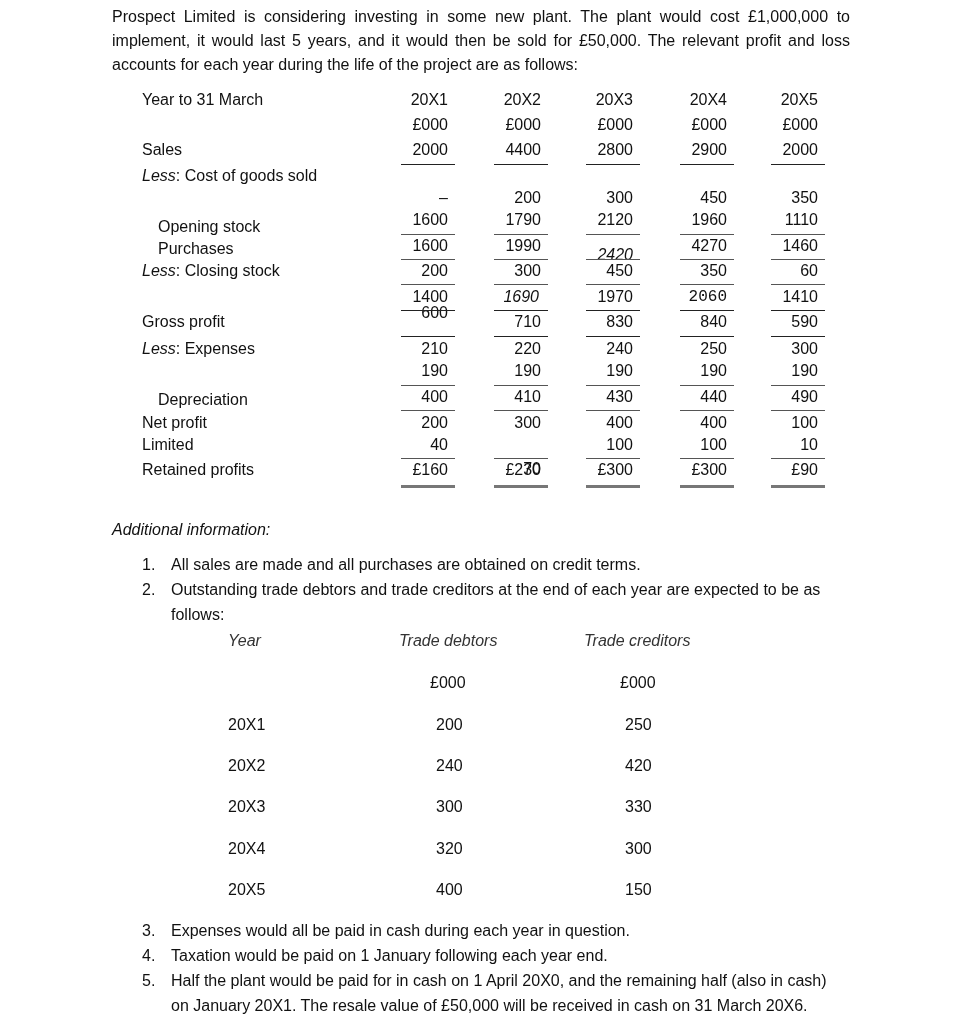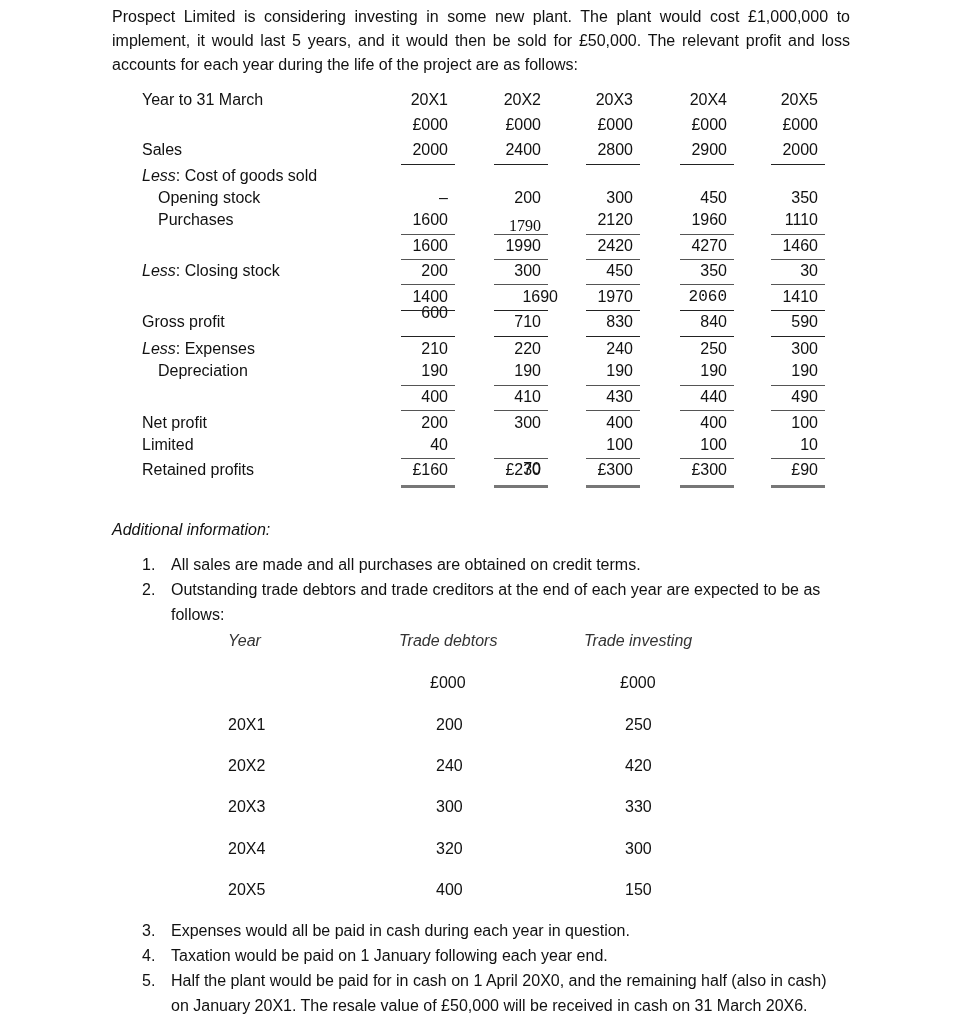--- a/index.html
+++ b/index.html
@@ -6,21 +6,21 @@
   body {
     width: 965px; height: 1024px; position: relative; overflow: hidden;
     font-family: "Liberation Sans", sans-serif; color: #111; font-size: 16px;
   }
   .intro {
     position: absolute; left: 112px; top: 5px; width: 738px;
     line-height: 24px; text-align: justify; text-align-last: left;
   }
   .pl { position: absolute; left: 0; top: 0; width: 965px; }
   .lbl { position: absolute; left: 142px; white-space: nowrap; }
-  .lbl.ind { left: 158px; }
+  .lbl.ind { left: 158px; margin-top: 29px; }
   .cell { position: absolute; width: 62px; text-align: right; white-space: nowrap; }
   .rule { position: absolute; height: 1px; background: #555; }
   .rule.dbl { height: 3px; background: #777; }
   .em { font-style: italic; }
   .addl-title { position: absolute; left: 112px; top: 521px; font-style: italic; }
   .li { position: absolute; white-space: nowrap; }
   .li .num { position: absolute; left: 0; }
   .li .txt { position: absolute; left: 29px; }
   .tbl2 .c { position: absolute; white-space: nowrap; }
   .tbl2 .it { font-style: italic; color: #333; }
@@ -37,50 +37,50 @@
     <span class="cell" style="left:479px; top:91px;">20X2</span>
     <span class="cell" style="left:479px; top:116px;">£000</span>
     <span class="cell" style="left:571px; top:91px;">20X3</span>
     <span class="cell" style="left:571px; top:116px;">£000</span>
     <span class="cell" style="left:665px; top:91px;">20X4</span>
     <span class="cell" style="left:665px; top:116px;">£000</span>
     <span class="cell" style="left:756px; top:91px;">20X5</span>
     <span class="cell" style="left:756px; top:116px;">£000</span>
     <span class="lbl" style="top:141px;">Sales</span>
     <span class="cell" style="left:386px; top:141px;">2000</span>
-    <span class="cell" style="left:479px; top:141px;">2400</span>
+    <span class="cell" style="left:479px; top:141px;">4400</span>
     <span class="cell" style="left:571px; top:141px;">2800</span>
     <span class="cell" style="left:665px; top:141px;">2900</span>
     <span class="cell" style="left:756px; top:141px;">2000</span>
     <span class="lbl" style="top:167px;"><span class="em">Less</span><span>: Cost of goods sold</span></span>
     <span class="lbl ind" style="top:189px;">Opening stock</span>
     <span class="cell" style="left:386px; top:189px;">–</span>
     <span class="cell" style="left:479px; top:189px;">200</span>
     <span class="cell" style="left:571px; top:189px;">300</span>
     <span class="cell" style="left:665px; top:189px;">450</span>
     <span class="cell" style="left:756px; top:189px;">350</span>
     <span class="lbl ind" style="top:211px;">Purchases</span>
     <span class="cell" style="left:386px; top:211px;">1600</span>
-    <span class="cell" style="left:479px; top:217px;font-family:Liberation Serif, serif;">1790</span>
+    <span class="cell" style="left:479px; top:211px;">1790</span>
     <span class="cell" style="left:571px; top:211px;">2120</span>
     <span class="cell" style="left:665px; top:211px;">1960</span>
     <span class="cell" style="left:756px; top:211px;">1110</span>
     <span class="cell" style="left:386px; top:237px;">1600</span>
     <span class="cell" style="left:479px; top:237px;">1990</span>
-    <span class="cell" style="left:571px; top:237px;">2420</span>
+    <span class="cell" style="left:571px; top:246px;font-style:italic;">2420</span>
     <span class="cell" style="left:665px; top:237px;">4270</span>
     <span class="cell" style="left:756px; top:237px;">1460</span>
     <span class="lbl" style="top:262px;"><span class="em">Less</span><span>: Closing stock</span></span>
     <span class="cell" style="left:386px; top:262px;">200</span>
     <span class="cell" style="left:479px; top:262px;">300</span>
     <span class="cell" style="left:571px; top:262px;">450</span>
     <span class="cell" style="left:665px; top:262px;">350</span>
-    <span class="cell" style="left:756px; top:262px;">30</span>
+    <span class="cell" style="left:756px; top:262px;">60</span>
     <span class="cell" style="left:386px; top:288px;">1400</span>
-    <span class="cell" style="left:496px; top:288px;">1690</span>
+    <span class="cell" style="left:477px; top:288px;font-style:italic;">1690</span>
     <span class="cell" style="left:571px; top:288px;">1970</span>
     <span class="cell" style="left:665px; top:288px;font-family:Liberation Mono, monospace;">2060</span>
     <span class="cell" style="left:756px; top:288px;">1410</span>
     <span class="lbl" style="top:313px;">Gross profit</span>
     <span class="cell" style="left:386px; top:304px;">600</span>
     <span class="cell" style="left:479px; top:313px;text-align:right;">710</span>
     <span class="cell" style="left:571px; top:313px;">830</span>
     <span class="cell" style="left:665px; top:313px;">840</span>
     <span class="cell" style="left:756px; top:313px;">590</span>
     <span class="lbl" style="top:340px;"><span class="em">Less</span><span>: Expenses</span></span>
@@ -178,21 +178,21 @@
 </div>
 <div class="li" style="left:142px; top:581px;">
   <span class="num">2.</span>
   <span class="txt">Outstanding trade debtors and trade creditors at the end of each year are expected to be as</span>
   <span class="txt" style="top:25px;">follows:</span>
 </div>
 
 <div class="tbl2">
   <span class="c it" style="left:228px; top:632px;">Year</span>
   <span class="c it" style="left:399px; top:632px;">Trade debtors</span>
-  <span class="c it" style="left:584px; top:632px;">Trade investing</span>
+  <span class="c it" style="left:584px; top:632px;">Trade creditors</span>
   <span class="c" style="left:430px; top:674px;">£000</span>
   <span class="c" style="left:620px; top:674px;">£000</span>
   <div id="dc-rows">
       <span class="c" style="left:228px; top:716px;">20X1</span>
       <span class="c" style="left:436px; top:716px;">200</span>
       <span class="c" style="left:625px; top:716px;">250</span>
       <span class="c" style="left:228px; top:757px;">20X2</span>
       <span class="c" style="left:436px; top:757px;">240</span>
       <span class="c" style="left:625px; top:757px;">420</span>
       <span class="c" style="left:228px; top:798px;">20X3</span>

